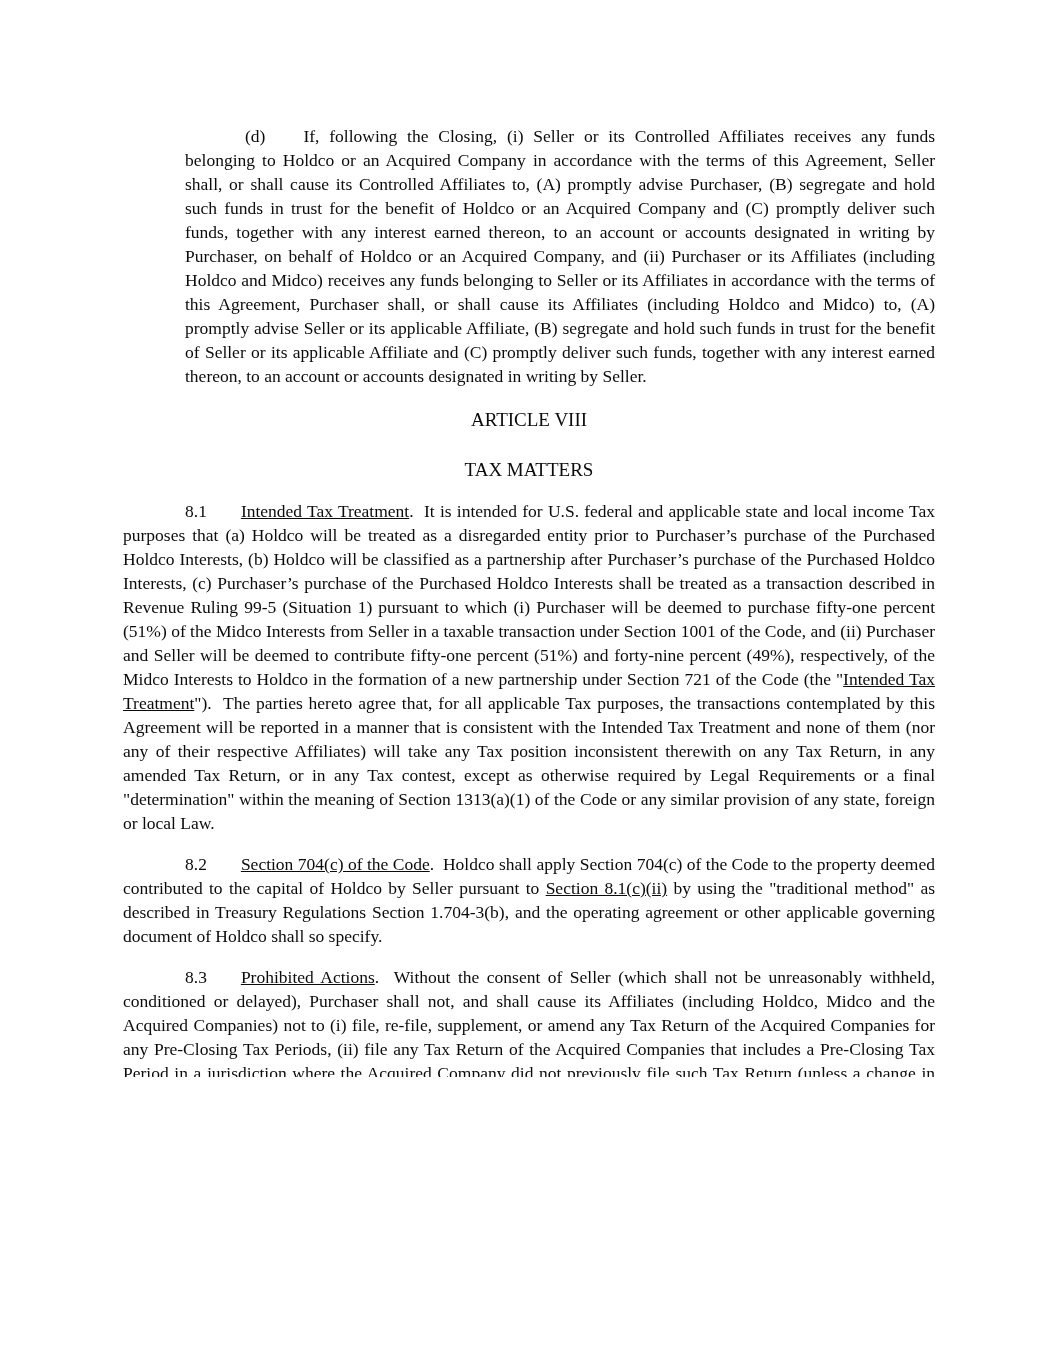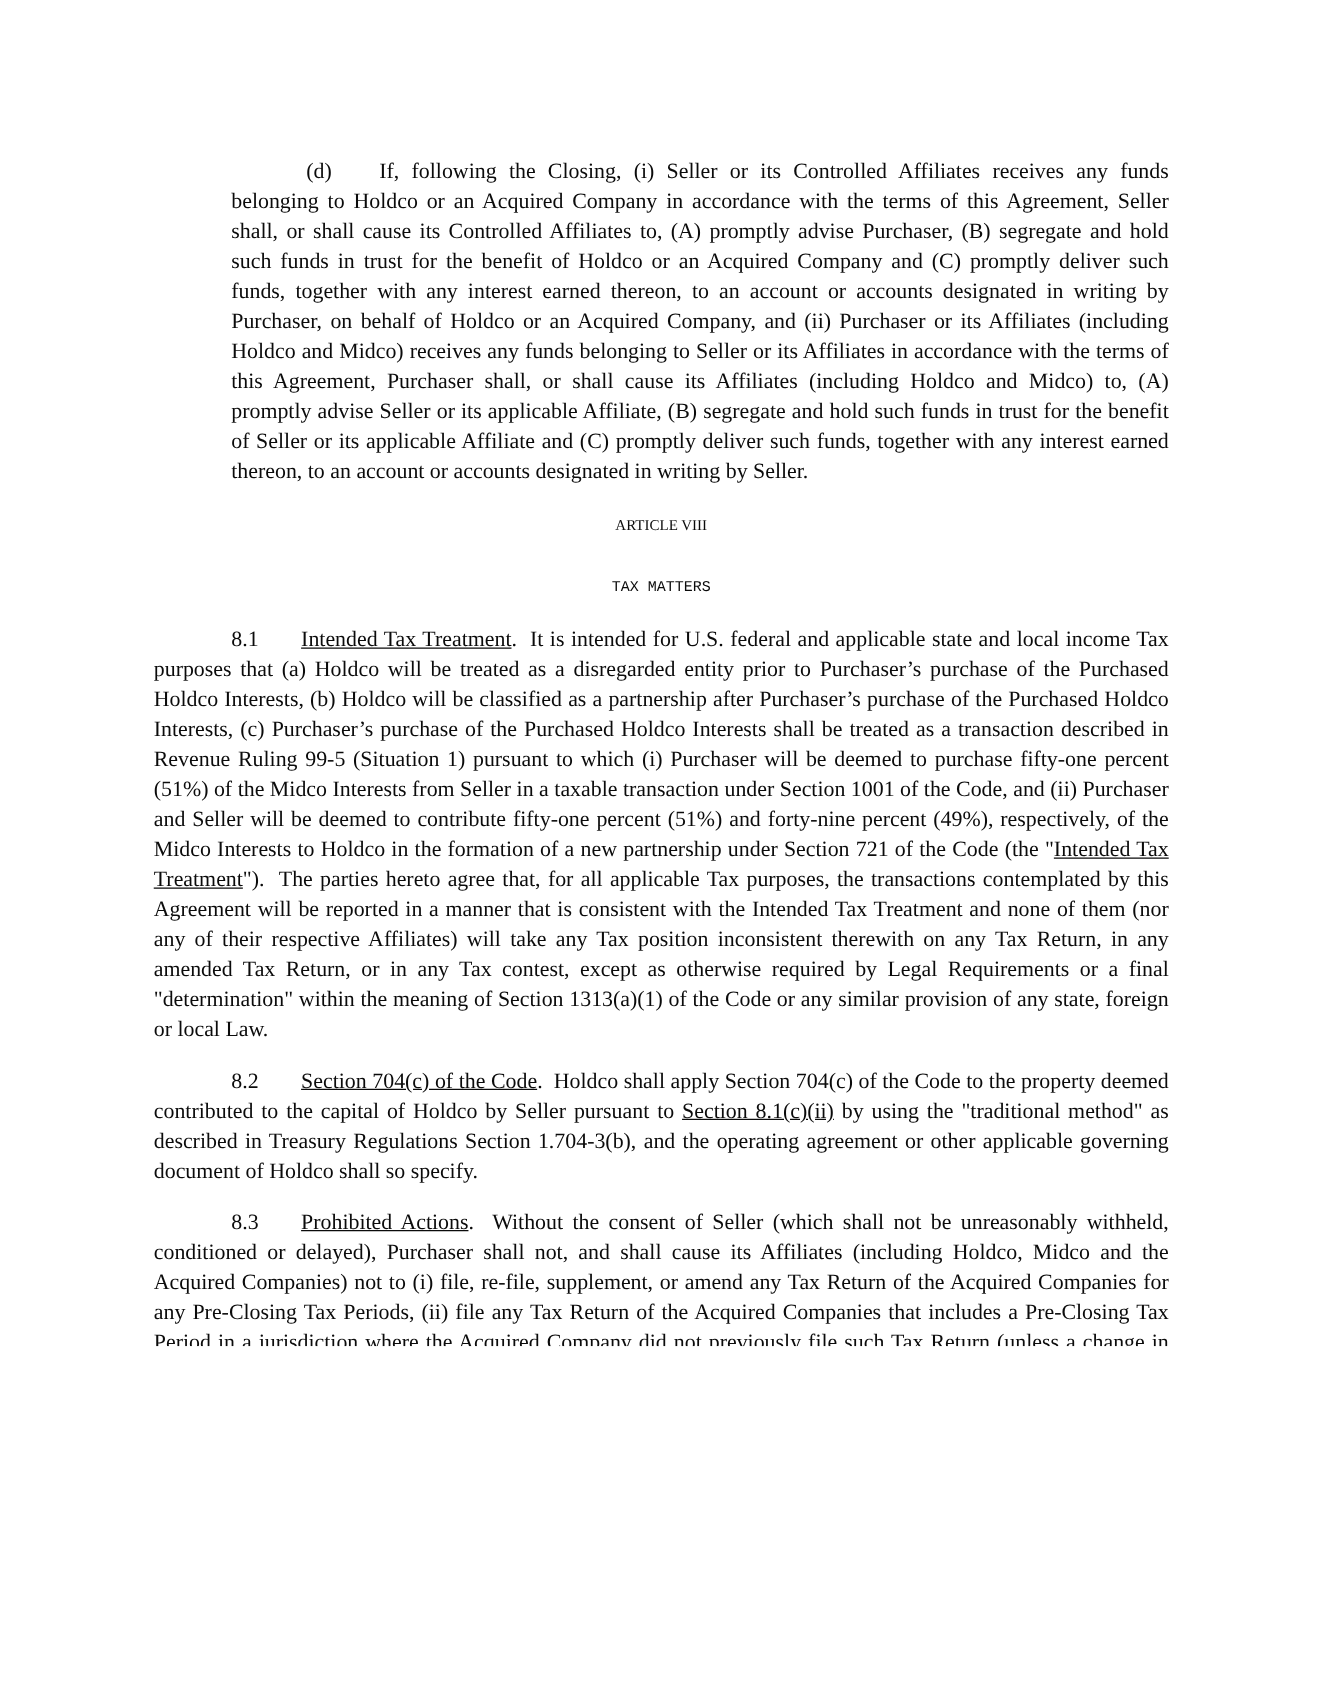--- a/index.html
+++ b/index.html
@@ -33,25 +33,25 @@
     width: 38px;
   }
   .num-gap {
     display: inline-block;
     width: 34px;
   }
   .heading {
     text-align: center;
     margin: 0;
     font-weight: normal;
-    font-size: 12px;
+    font-size: 19px;
     line-height: 24px;
   }
   .heading-article { margin-top: 20px; }
-  .heading-sub { margin-top: 26px; font-family: Liberation Mono, monospace; }
+  .heading-sub { margin-top: 26px; }
   .section-para {
     margin-top: 17px;
     text-indent: 62px;
     text-align: justify;
   }
   .u { text-decoration: underline; margin-top: 12px; }
 </style>
 </head>
 <body>
 

